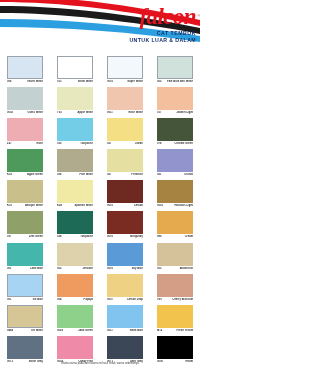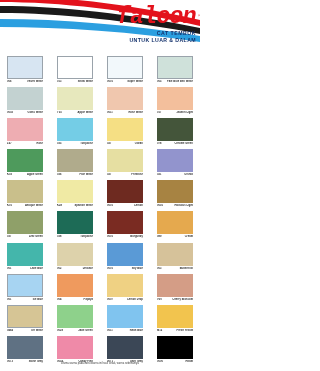--- a/index.html
+++ b/index.html
@@ -31,21 +31,21 @@
     height: 50px;
   }
   .logo-block {
     position: absolute;
     right: 4px;
     top: 6px;
     text-align: right;
     line-height: 1;
   }
   .logo-word {
-    font-family: Liberation Mono, monospace;
+    font-family: Liberation Serif, serif;
     font-style: italic;
     font-weight: bold;
     font-size: 23px;
     color: #e3121c;
     letter-spacing: -0.6px;
     line-height: 22px;
     display: block;
     position: relative;
   }
   .logo-tm {

